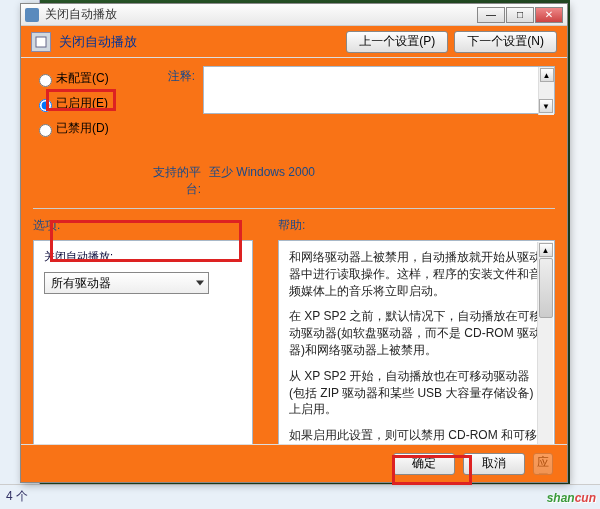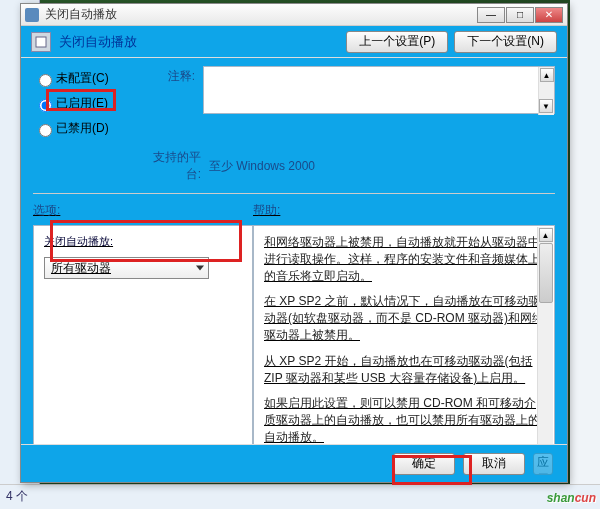--- a/index.html
+++ b/index.html
@@ -13,21 +13,21 @@
     position: absolute; right: 0; top: 0; width: 30px; height: 100%;
     background: #f0f4f8;
   }
   .bg-bottom {
     position: absolute; bottom: 0; left: 0; width: 100%; height: 25px;
     background: #e8f0f8; border-top: 1px solid #ccc;
   }
   
   .dialog {
     position: absolute; top: 3px; left: 20px; width: 548px; height: 480px;
-    background: #0ea5e9; border: 1px solid #888; box-shadow: 2px 2px 8px rgba(0,0,0,0.3);
+    background: #f97316; border: 1px solid #888; box-shadow: 2px 2px 8px rgba(0,0,0,0.3);
   }
   
   .titlebar {
     height: 22px; background: linear-gradient(#fdfdfd, #e8e8e8);
     border-bottom: 1px solid #ccc; display: flex; align-items: center;
     padding: 0 4px;
   }
   .titlebar-icon {
     width: 14px; height: 14px; background: #5a8abd; border-radius: 2px; margin-right: 6px;
   }
@@ -63,27 +63,27 @@
   .radio-item input { margin-right: 4px; }
   
   .label-col { width: 60px; text-align: right; color: #1a4a8a; padding-top: 2px; padding-right: 8px; }
   .field-col { flex: 1; }
   
   .textarea-like {
     width: 100%; height: 48px; border: 1px solid #a8b8c8; background: #fff; font-size: 12px;
     padding: 2px; resize: none;
   }
   
-  .platform-row { display: flex; margin-top: 4px; margin-left: 110px; align-items: center; }
+  .platform-row { display: flex; margin-top: 19px; margin-left: 110px; }
   .platform-label { width: 66px; text-align: right; color: #1a4a8a; padding-right: 8px; }
   .platform-val { color: #1a4a8a; }
   
   .divider { height: 1px; background: #ccc; margin: 10px 0 8px; }
   
-  .columns { display: flex; gap: 0; text-decoration: underline; }
+  .columns { display: flex; gap: 25px; }
   .col-left { width: 220px; }
   .col-right { flex: 1; }
   .col-label { color: #1a4a8a; margin-bottom: 6px; }
   
   .left-box {
     width: 100%; height: 255px; border: 1px solid #a8b8c8; background: #fff; padding: 8px 10px;
   }
   .left-subtitle { color: #003; font-size: 11px; margin-bottom: 8px; }
   
   .dropdown {

